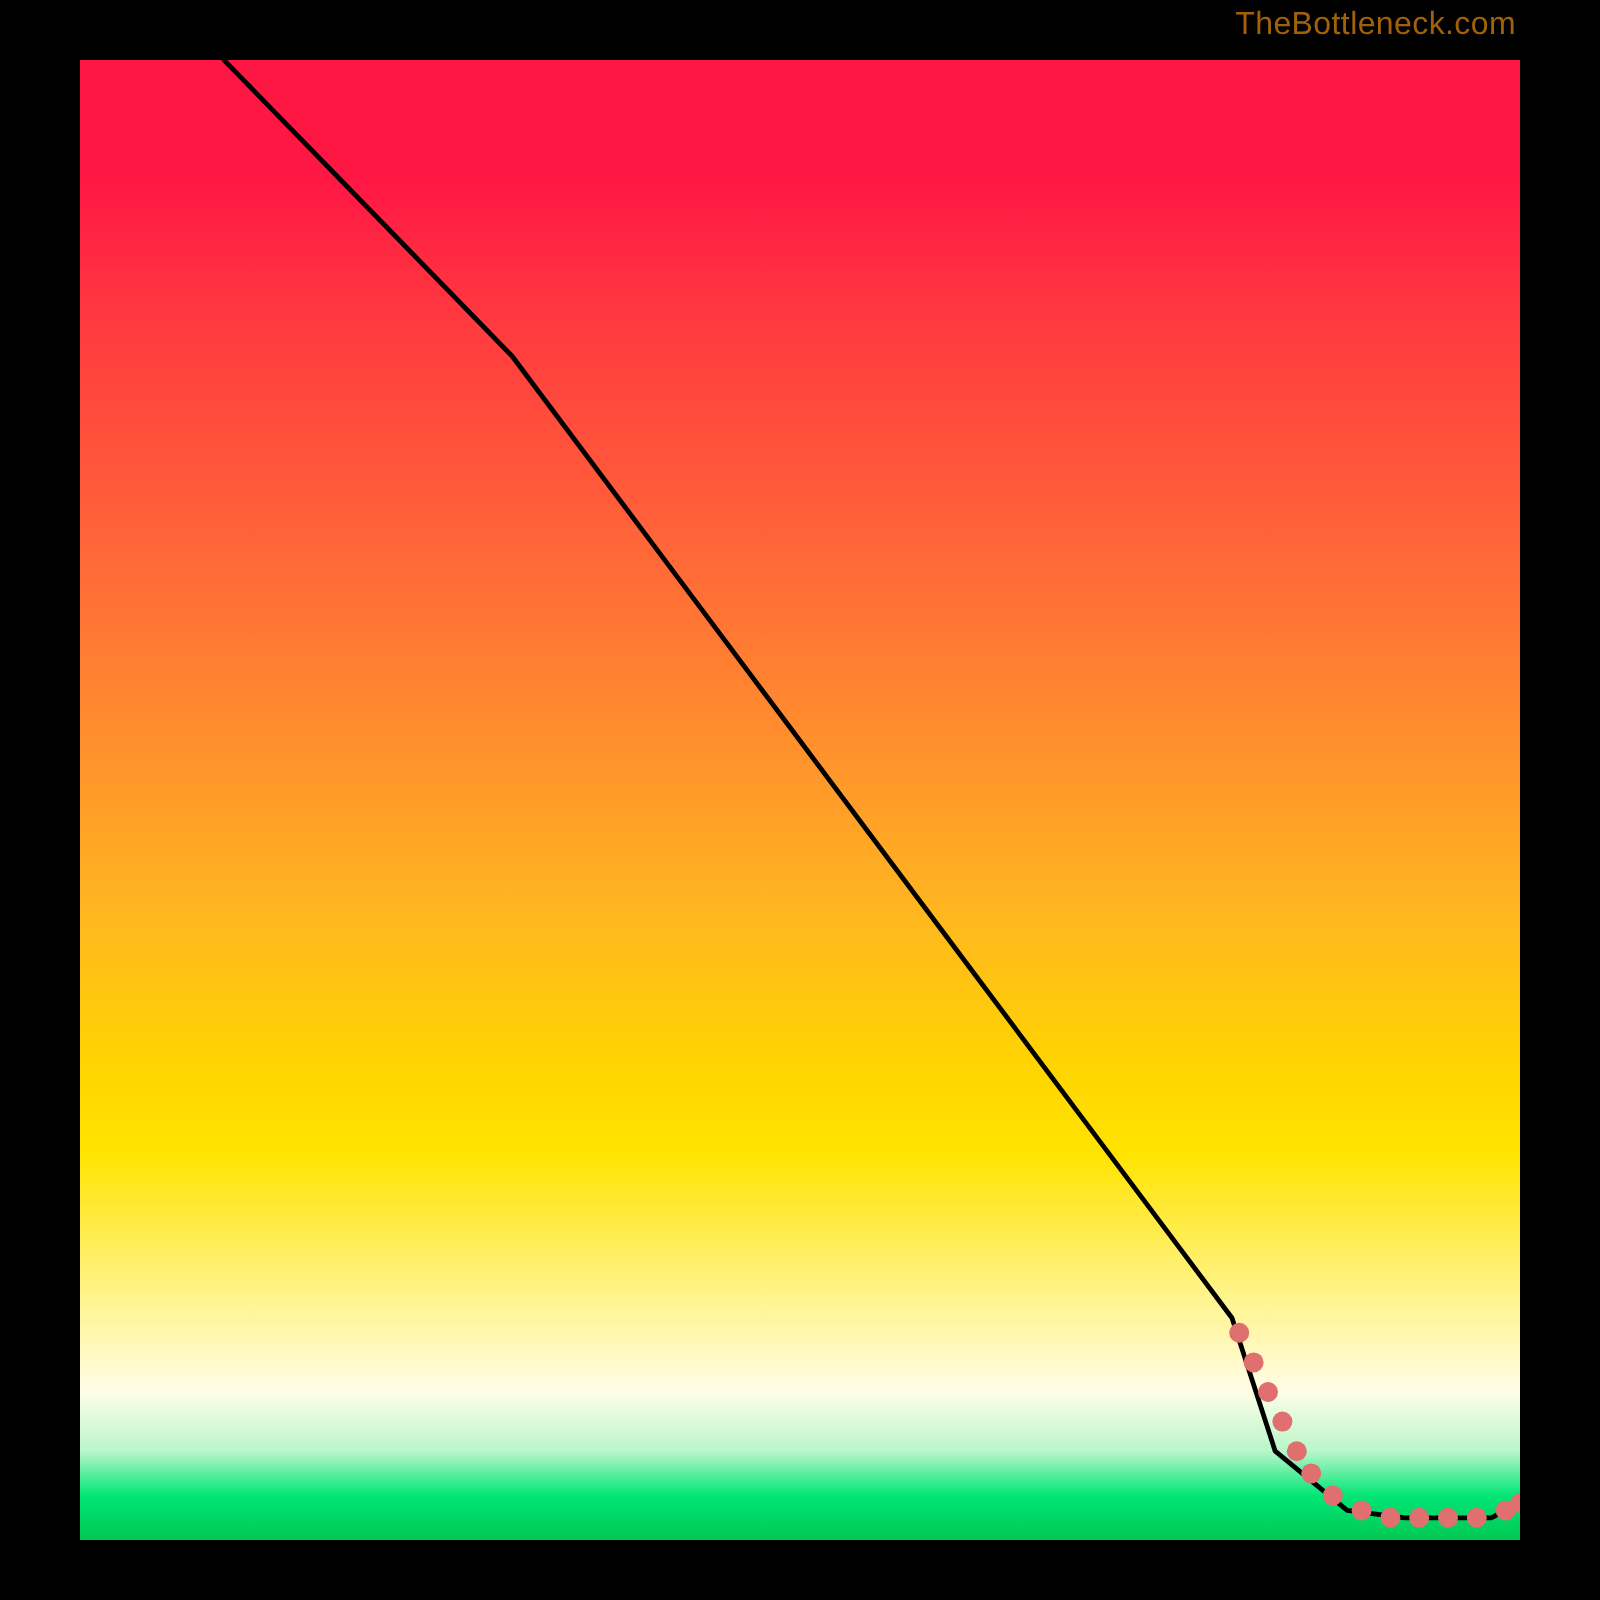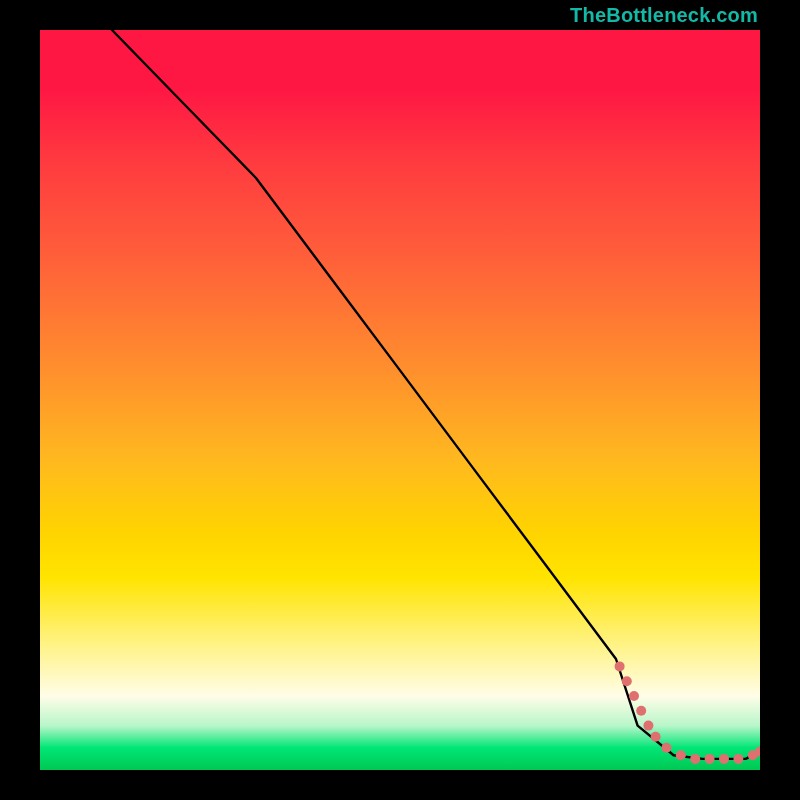--- a/index.html
+++ b/index.html
@@ -37,23 +37,23 @@
       #fffde7 90%,
       #b9f6ca 94%,
       #00e676 97%,
       #00c853 100%
     );
   }
   .attribution {
     position: absolute;
     top: 4px;
     right: 42px;
-    color: #14b8a6;
-    font-size: 20px;
-    font-weight: 700;
+    color: #a16207;
+    font-size: 16px;
+    font-weight: 400;
     letter-spacing: 0.2px;
   }
   svg.overlay {
     position: absolute;
     left: 0;
     top: 0;
     width: 720px;
     height: 740px;
   }
 </style>

